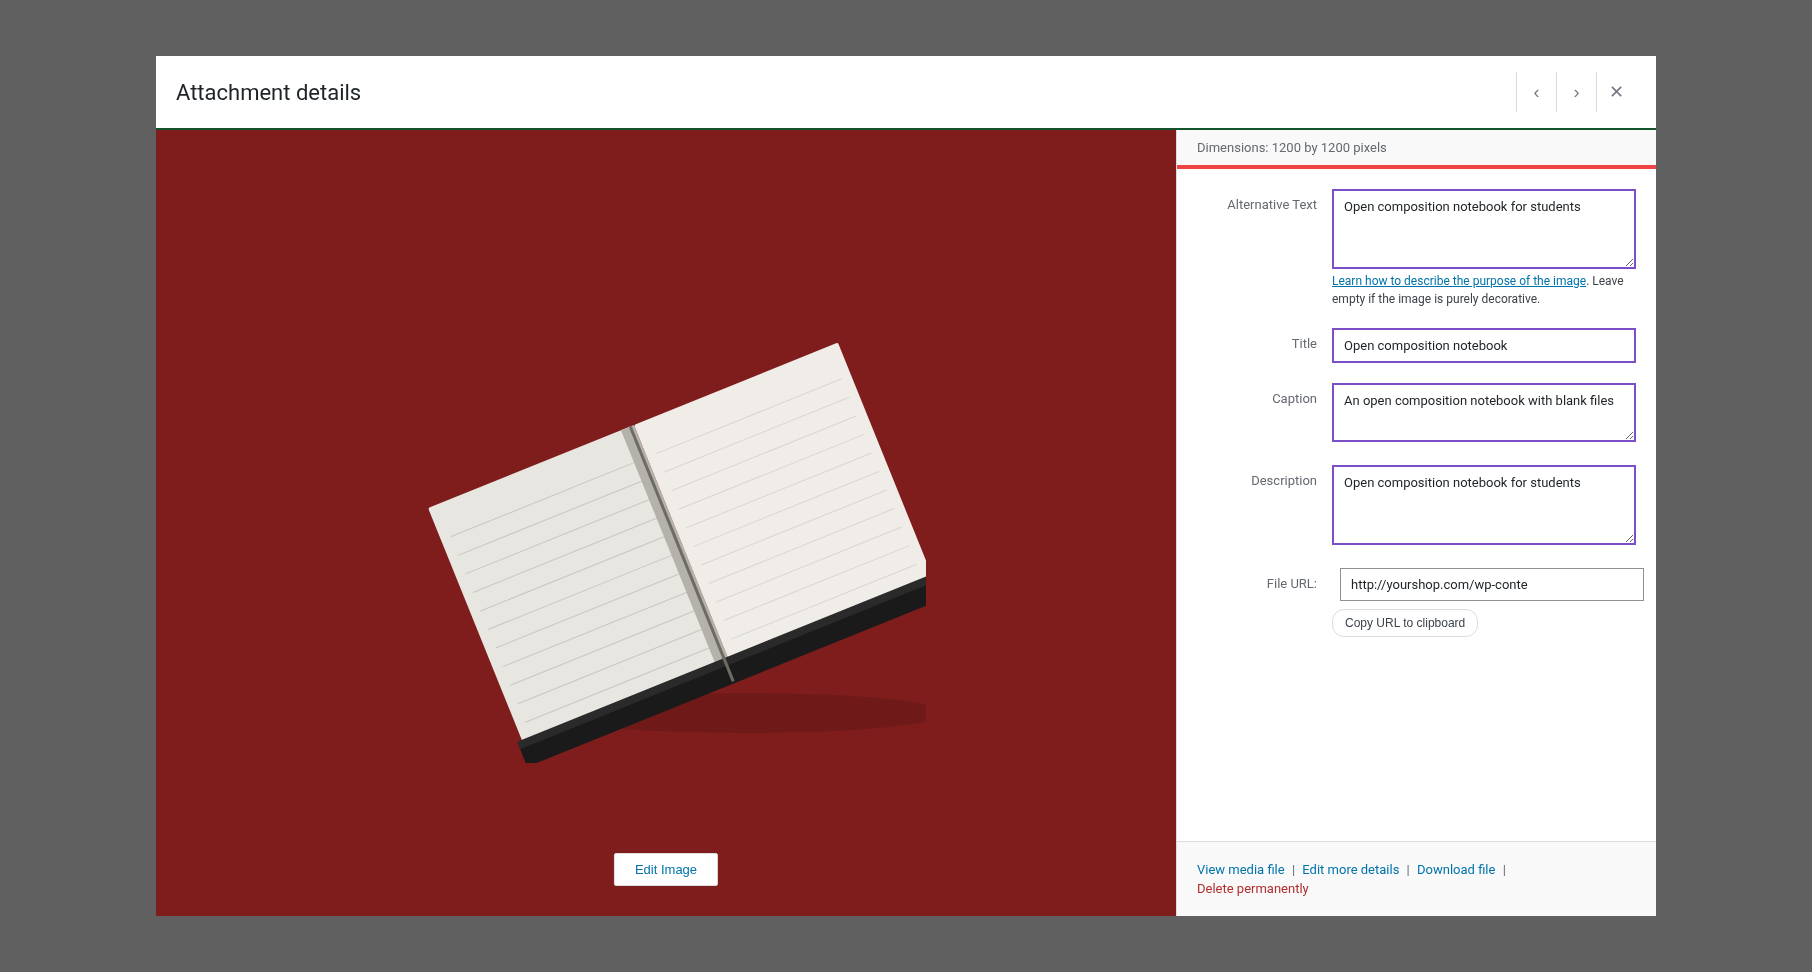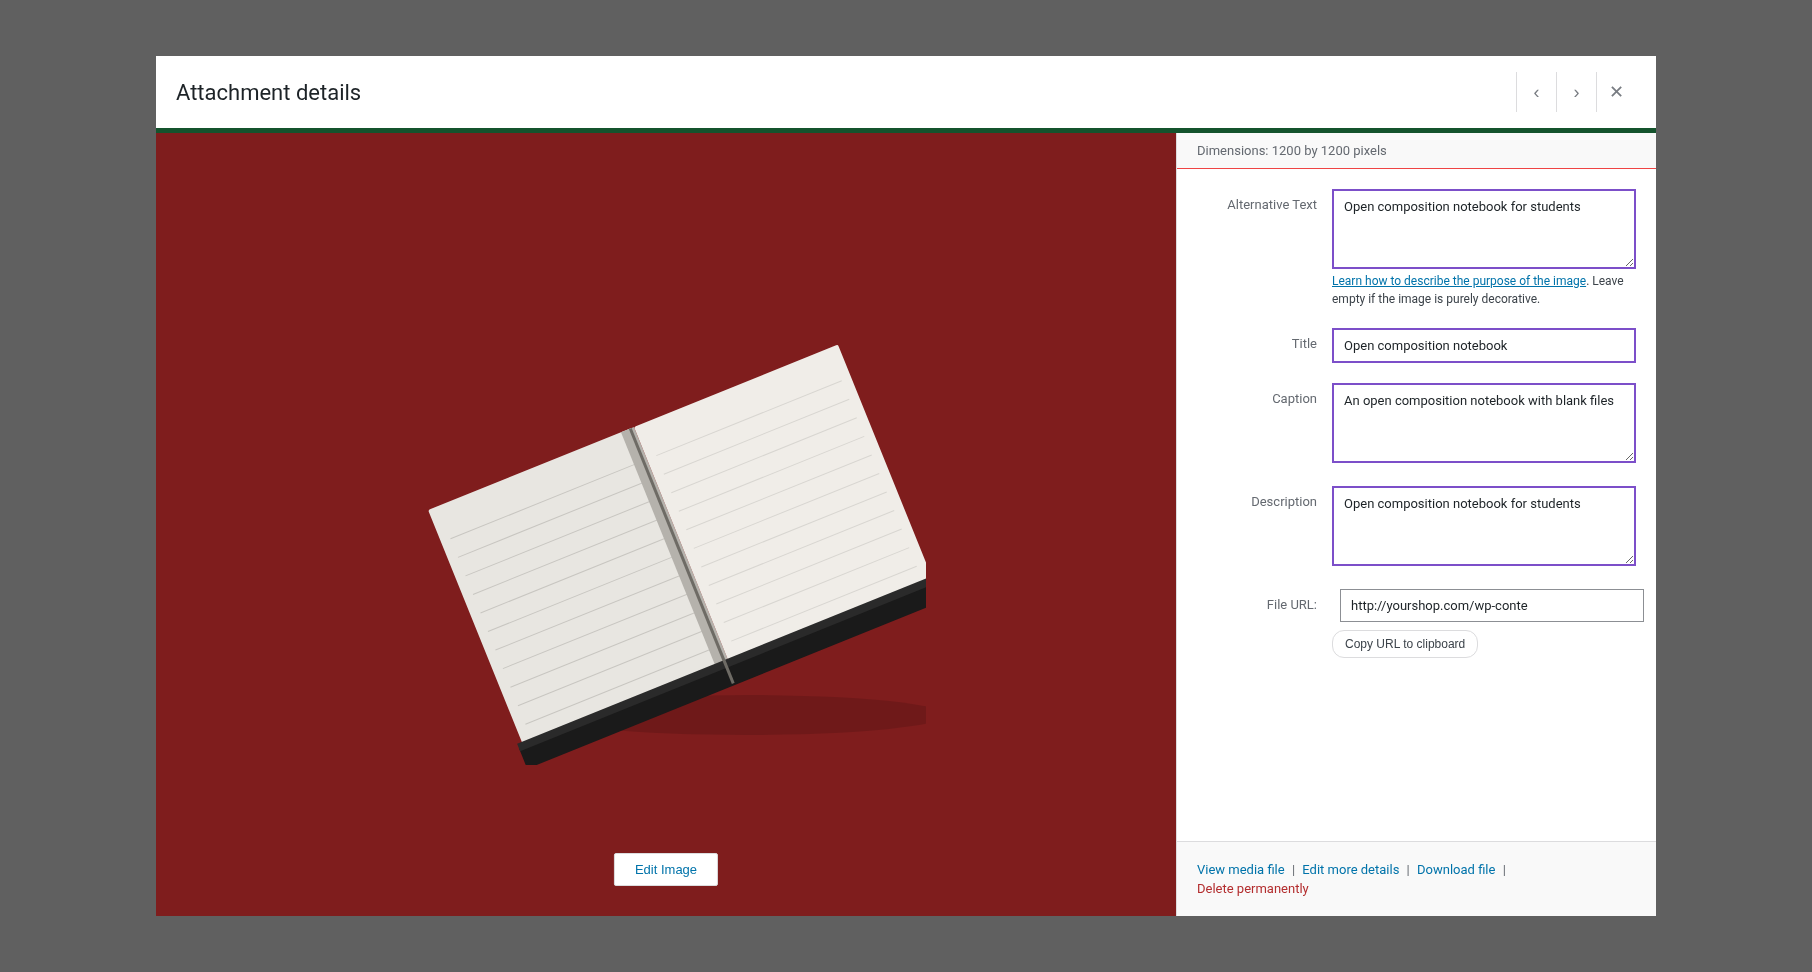--- a/index.html
+++ b/index.html
@@ -26,21 +26,21 @@
       display: flex;
       flex-direction: column;
       position: relative;
     }
 
     .modal-header {
       display: flex;
       align-items: center;
       justify-content: space-between;
       padding: 16px 20px;
-      border-bottom: 5px solid #14532d;
+      border-bottom: 2px solid #14532d;
       background: #fff;
       flex-shrink: 0;
     }
 
     .modal-title {
       font-size: 22px;
       font-weight: 400;
       color: #1d2327;
     }
 
@@ -112,21 +112,21 @@
       background: #fff;
       border-left: 1px solid #dcdcde;
       overflow-y: auto;
       flex-shrink: 0;
       display: flex;
       flex-direction: column;
     }
 
     .dimensions-bar {
       padding: 10px 20px;
-      border-bottom: 1px solid #ef4444;
+      border-bottom: 4px solid #ef4444;
       color: #646970;
       font-size: 13px;
       background: #f9f9f9;
     }
 
     .details-form {
       padding: 20px;
       flex: 1;
     }
 
@@ -161,21 +161,21 @@
       font-family: inherit;
       resize: vertical;
     }
 
     .alt-text-area {
       height: 80px;
       resize: vertical;
     }
 
     .caption-area {
-      height: 80px;
+      height: 59px;
     }
 
     .description-area {
       height: 80px;
     }
 
     .alt-text-help {
       font-size: 12px;
       color: #3c434a;
       line-height: 1.5;

